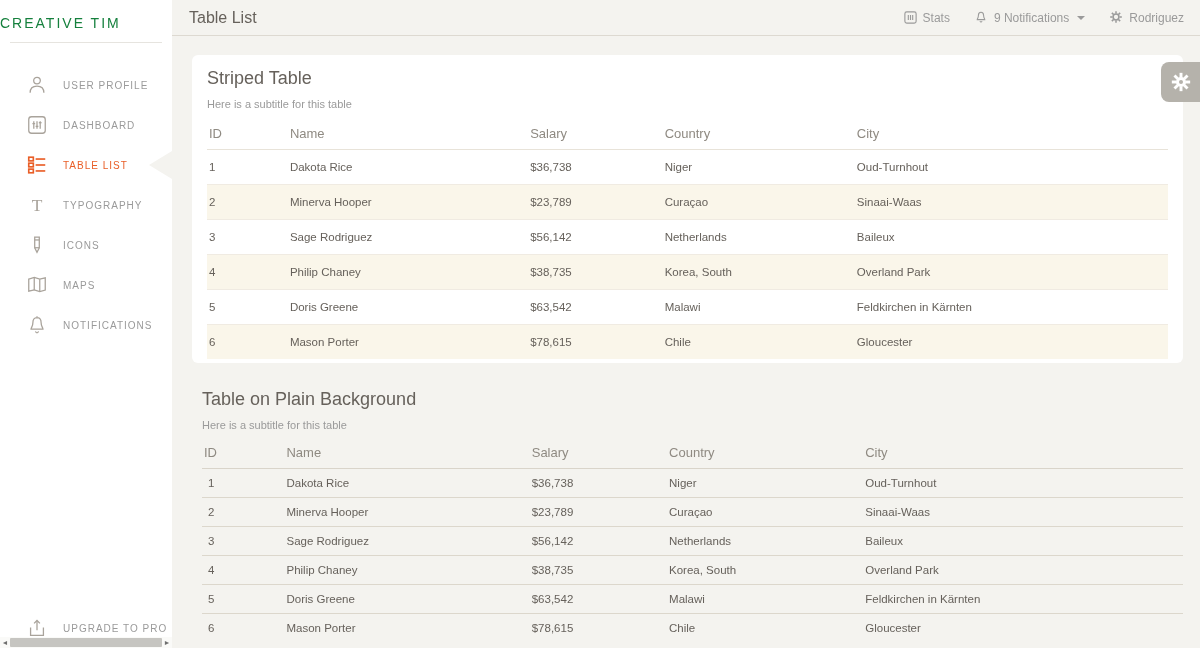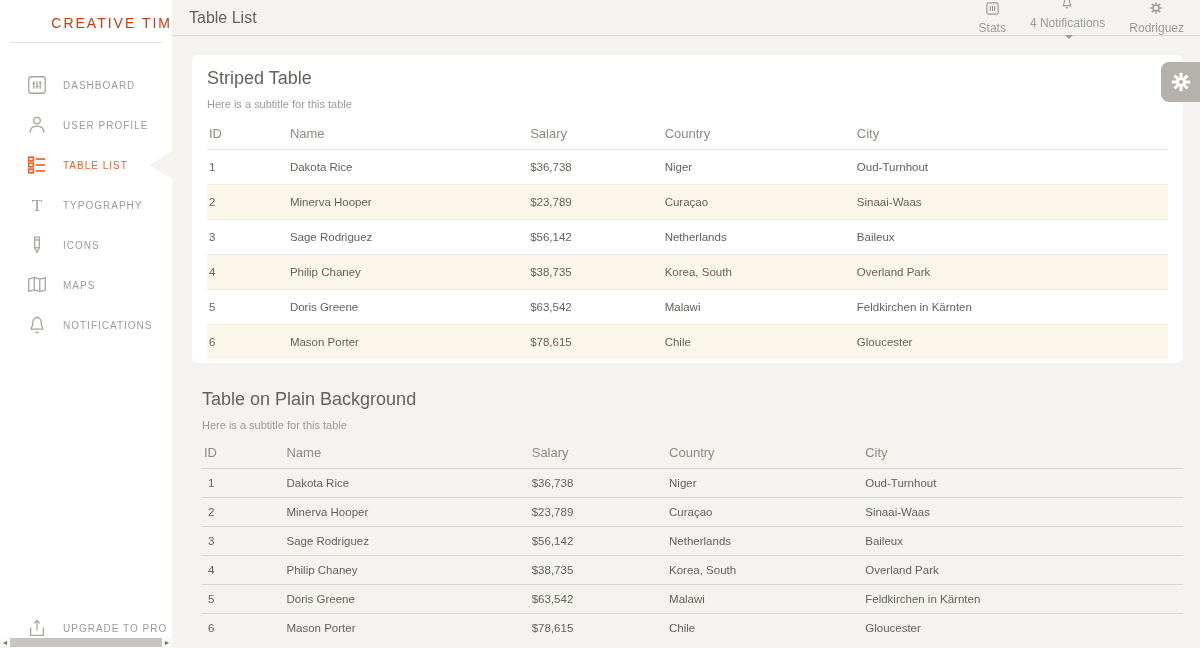--- a/index.html
+++ b/index.html
@@ -10,22 +10,22 @@
     color:#66615b;
     position:relative;
   }
 
   
   .sidebar {
     position:absolute; left:0; top:0; width:172px; height:648px;
     background:#ffffff; z-index:2;
   }
   .brand {
-    height:42px; line-height:46px; text-align:right;
-    font-size:14px; letter-spacing:2px; color:#c2410c;
+    height:42px; line-height:46px; text-align:left;
+    font-size:14px; letter-spacing:2px; color:#15803d;
   }
   .brand-divider { border:none; border-top:1px solid #e6e4df; margin:0 10px; }
   .nav { margin-top:22px; }
   .nav-item {
     height:40px; display:flex; align-items:center; gap:15px;
     padding-left:26px; cursor:pointer; color:#9a9a9a;
   }
   .nav-item .icon { width:22px; height:22px; color:#a9a39b; display:flex; align-items:center; justify-content:center; flex:0 0 22px; }
   .nav-item .lbl { font-size:10px; letter-spacing:1px; }
   .nav-item.active { color:#e95e27; }
@@ -58,21 +58,21 @@
   
   .main { position:absolute; left:172px; top:0; width:1028px; height:648px; }
   .navbar {
     height:36px; display:flex; align-items:center;
     padding:0 16px 0 17px; border-bottom:1px solid #ddd9d1;
   }
   .navbar-title { font-size:16px; color:#66615b; }
   .navbar-right { margin-left:auto; display:flex; align-items:center; gap:24px; }
   .nav-link {
     display:flex; align-items:center; gap:5px;
-    font-size:12px; color:#9a9a9a; cursor:pointer;flex-direction:column;
+    font-size:12px; color:#9a9a9a; cursor:pointer;
   }
   .nav-link .icon { width:15px; height:15px; color:#9a9a9a; }
   .caret {
     width:0; height:0; margin-left:3px;
     border-left:4px solid transparent; border-right:4px solid transparent;
     border-top:4px solid #9a9a9a;
   }
 
   .content { padding:19px 17px 0 20px; }
 
@@ -115,44 +115,44 @@
   svg { display:block; }
 </style>
 </head>
 <body>
 
 <div class="sidebar">
   <div class="brand">CREATIVE TIM</div>
   <hr class="brand-divider">
 
   <div class="nav">
+
+    <div class="nav-item">
+      <span class="icon">
+        <svg viewBox="0 0 24 24" width="22" height="22" fill="none" stroke="currentColor" stroke-width="1.4">
+          <circle cx="12" cy="7.2" r="3.6"></circle>
+          <path d="M4.5 20.5 C4.5 14.8 8 13.2 12 13.2 C16 13.2 19.5 14.8 19.5 20.5"></path>
+        </svg>
+      </span>
+      <span class="lbl">USER PROFILE</span>
+    </div>
 
     <div class="nav-item">
       <span class="icon">
         <svg viewBox="0 0 24 24" width="22" height="22" fill="none" stroke="currentColor" stroke-width="1.4">
           <rect x="3" y="3" width="18" height="18" rx="3"></rect>
           <line x1="8.5" y1="8" x2="8.5" y2="16"></line>
             <line x1="12" y1="8" x2="12" y2="16"></line>
             <line x1="15.5" y1="8" x2="15.5" y2="16"></line>
           <line x1="7" y1="10.5" x2="10" y2="10.5"></line>
             <line x1="10.5" y1="13.5" x2="13.5" y2="13.5"></line>
             <line x1="14" y1="9.5" x2="17" y2="9.5"></line>
         </svg>
       </span>
       <span class="lbl">DASHBOARD</span>
-    </div>
-
-    <div class="nav-item">
-      <span class="icon">
-        <svg viewBox="0 0 24 24" width="22" height="22" fill="none" stroke="currentColor" stroke-width="1.4">
-          <circle cx="12" cy="7.2" r="3.6"></circle>
-          <path d="M4.5 20.5 C4.5 14.8 8 13.2 12 13.2 C16 13.2 19.5 14.8 19.5 20.5"></path>
-        </svg>
-      </span>
-      <span class="lbl">USER PROFILE</span>
     </div>
 
     <div class="nav-item active">
       <span class="icon">
         <svg viewBox="0 0 24 24" width="22" height="22" fill="none" stroke="currentColor" stroke-width="1.8">
           <rect x="3" y="3.5" width="5" height="4"></rect>
             <line x1="10.5" y1="5.5" x2="21" y2="5.5"></line>
           <rect x="3" y="10" width="5" height="4"></rect>
             <line x1="10.5" y1="12" x2="21" y2="12"></line>
           <rect x="3" y="16.5" width="5" height="4"></rect>
@@ -241,21 +241,21 @@
         </span>
         <span>Stats</span>
       </div>
       <div class="nav-link">
         <span class="icon">
           <svg viewBox="0 0 24 24" width="14" height="14" fill="none" stroke="currentColor" stroke-width="1.8">
             <path d="M12 4 C8.7 4 7.5 6.6 7.5 9.5 C7.5 13.8 5.5 14.8 5.5 16.5 L18.5 16.5 C18.5 14.8 16.5 13.8 16.5 9.5 C16.5 6.6 15.3 4 12 4 Z"></path>
             <path d="M10.3 19 C10.6 20 11.2 20.5 12 20.5 C12.8 20.5 13.4 20 13.7 19"></path>
           </svg>
         </span>
-        <span>4 Notifications</span>
+        <span>9 Notifications</span>
         <span class="caret"></span>
       </div>
       <div class="nav-link">
         <span class="icon">
           <svg viewBox="0 0 24 24" width="14" height="14" fill="none" stroke="currentColor">
             <g stroke-width="2.6">
               <line x1="12" y1="2" x2="12" y2="6"></line>
                 <line x1="12" y1="18" x2="12" y2="22"></line>
               <line x1="2" y1="12" x2="6" y2="12"></line>
                 <line x1="18" y1="12" x2="22" y2="12"></line>

